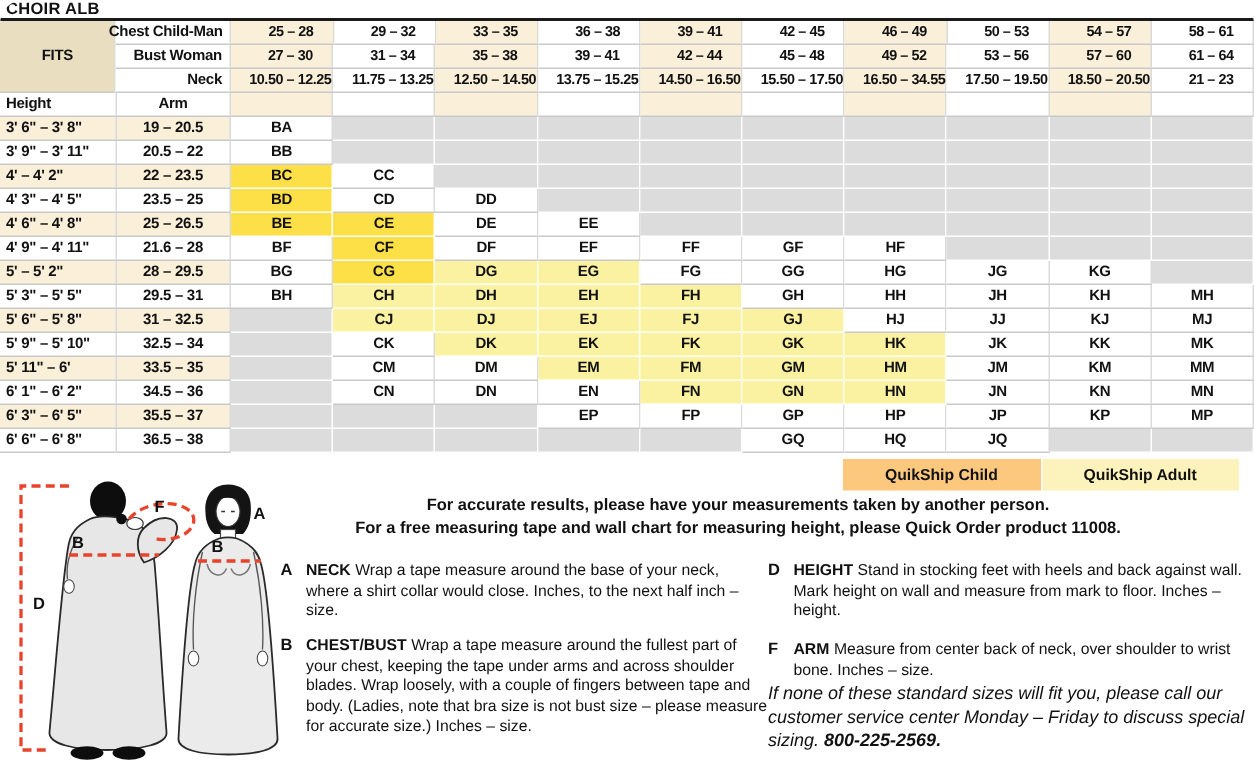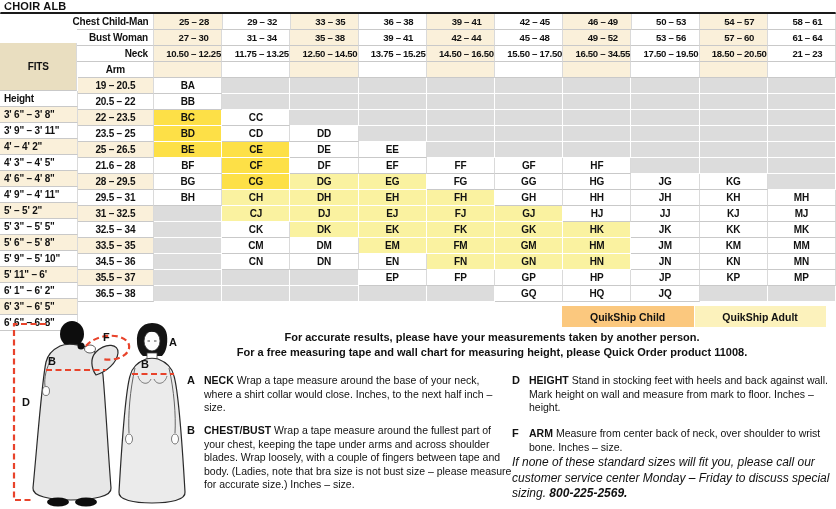--- a/index.html
+++ b/index.html
@@ -6,21 +6,21 @@
   #page{position:relative;width:836px;height:509px;background:#fff;color:#111;
         font-family:"Liberation Sans",sans-serif;overflow:hidden;border-radius:16px;}
   
   #title-row{box-sizing:border-box;height:14px;border-bottom:2px solid #1a1a1a;
              display:flex;align-items:center;padding-left:4px;
              font-weight:bold;font-size:11px;letter-spacing:.2px;}
   .trow{display:flex;height:16px;}
   .cell{box-sizing:border-box;height:16px;display:flex;align-items:center;justify-content:center;
         border-bottom:1px solid #c9c9c9;border-right:1px solid #dadada;
         font-size:10px;font-weight:bold;white-space:nowrap;line-height:1;letter-spacing:-.2px;}
-  .c1{width:78px;margin-top:29px;} .c2{width:77px;} .cs{width:68.6px;}
+  .c1{width:78px;} .c2{width:77px;} .cs{width:68.6px;}
   .left{justify-content:flex-start;padding-left:4px;}
   .right{justify-content:flex-end;padding-right:5px;text-align:center;}
   .hv{font-size:9.6px;letter-spacing:-.3px;padding-left:12px;}
   .cream{background:#faf0da;}
   .beige{background:#e9dec0;}
   .w{background:#fff;}
   .g{background:#dcdcdc;border-bottom-color:#fff;border-right-color:#fff;}
   .y{background:#faf2a0;border-bottom-color:#fff;border-right-color:#fff;}
   .o{background:#fde047;border-bottom-color:#fff;border-right-color:#fff;}
   .nb{border-bottom-color:transparent;}

